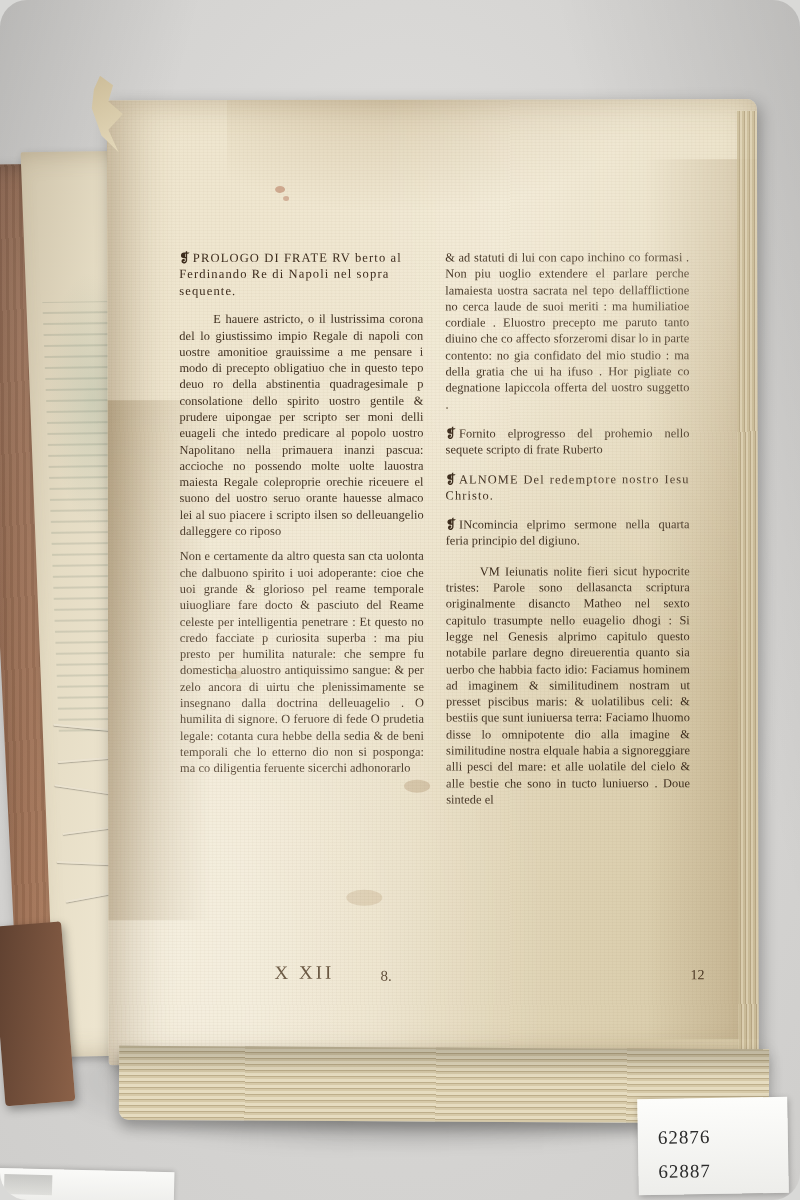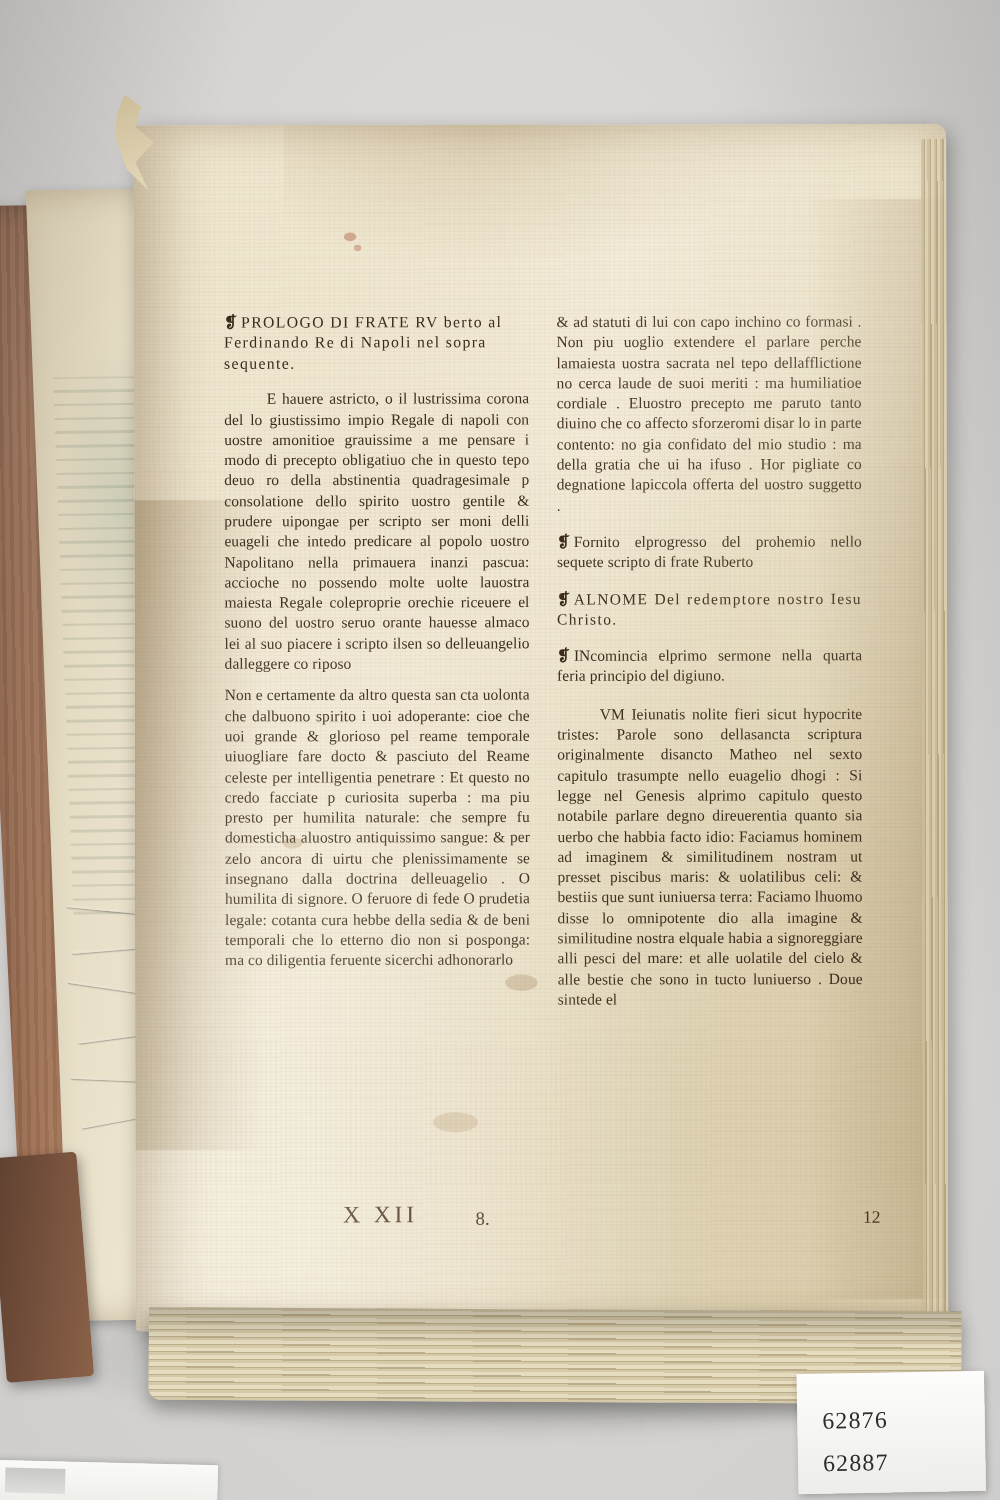--- a/index.html
+++ b/index.html
@@ -4,20 +4,21 @@
 <style>
   html,body{margin:0;padding:0;}
   body{
     width:800px;height:1200px;overflow:hidden;
     background:#d9d9d7;
     font-family:"Liberation Serif", serif;
   }
   #scene{position:relative;width:800px;height:1200px;overflow:hidden;
     background:
       radial-gradient(ellipse at 50% 40%, #e3e2e0 0%, #d6d5d3 55%, #cfcecc 100%);
+    border-radius: 27px;
   }
 
   
   .backdrop-shadow{
     position:absolute;left:0;top:0;width:800px;height:1200px;
     background:
       linear-gradient(105deg, rgba(0,0,0,0.12) 0%, rgba(0,0,0,0.0) 18%),
       linear-gradient(255deg, rgba(0,0,0,0.10) 0%, rgba(0,0,0,0.0) 22%);
     pointer-events:none;
   }

